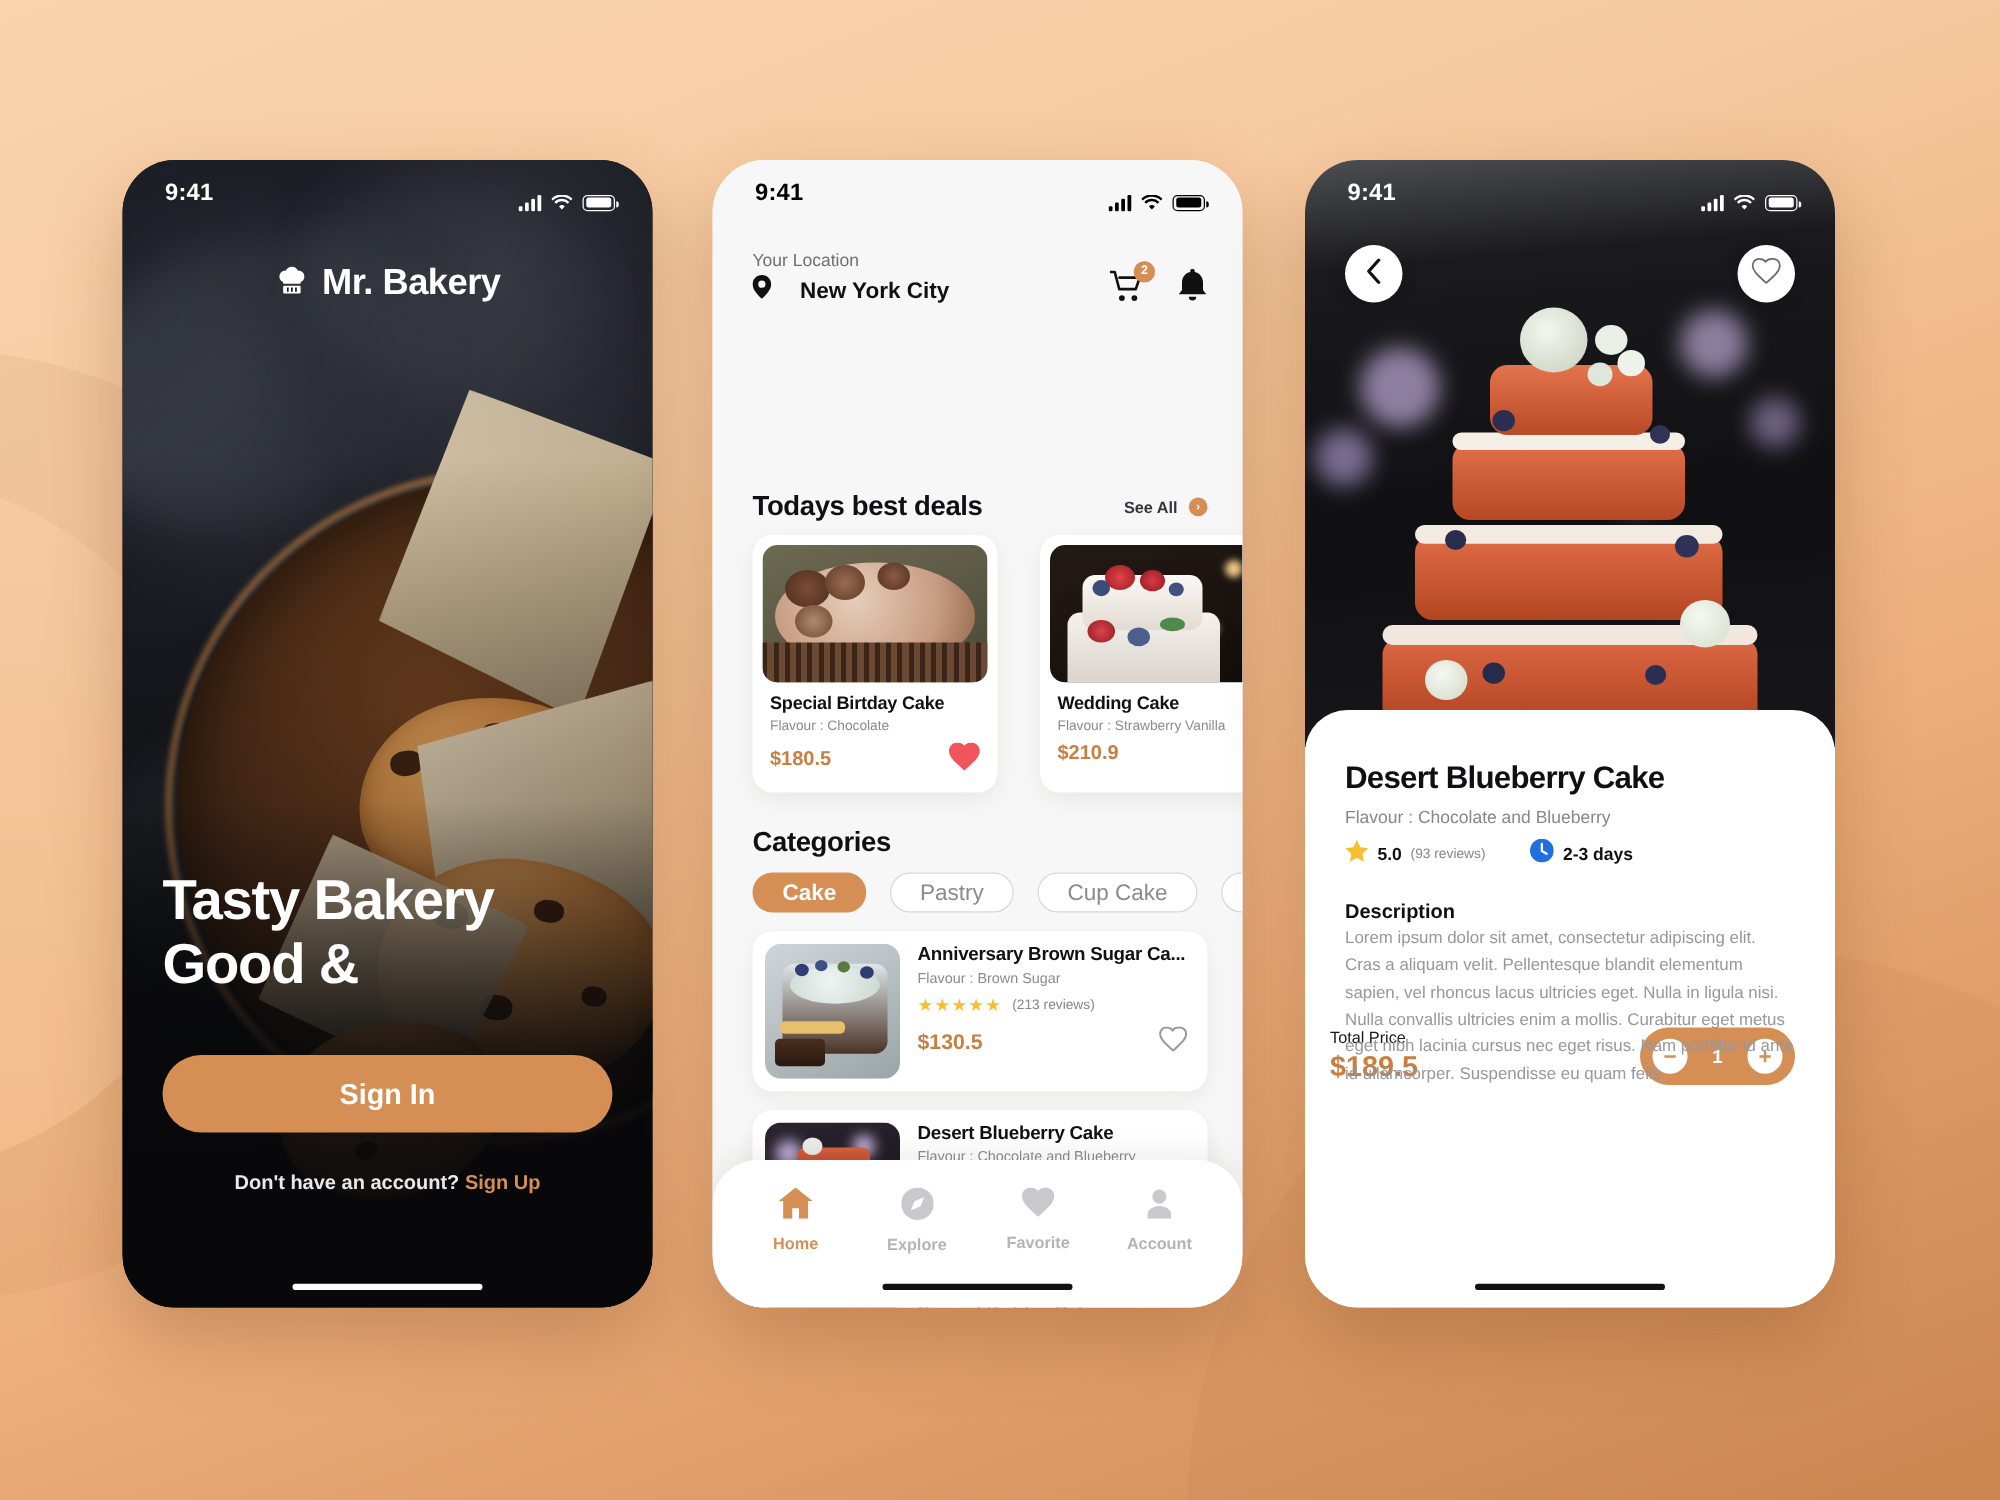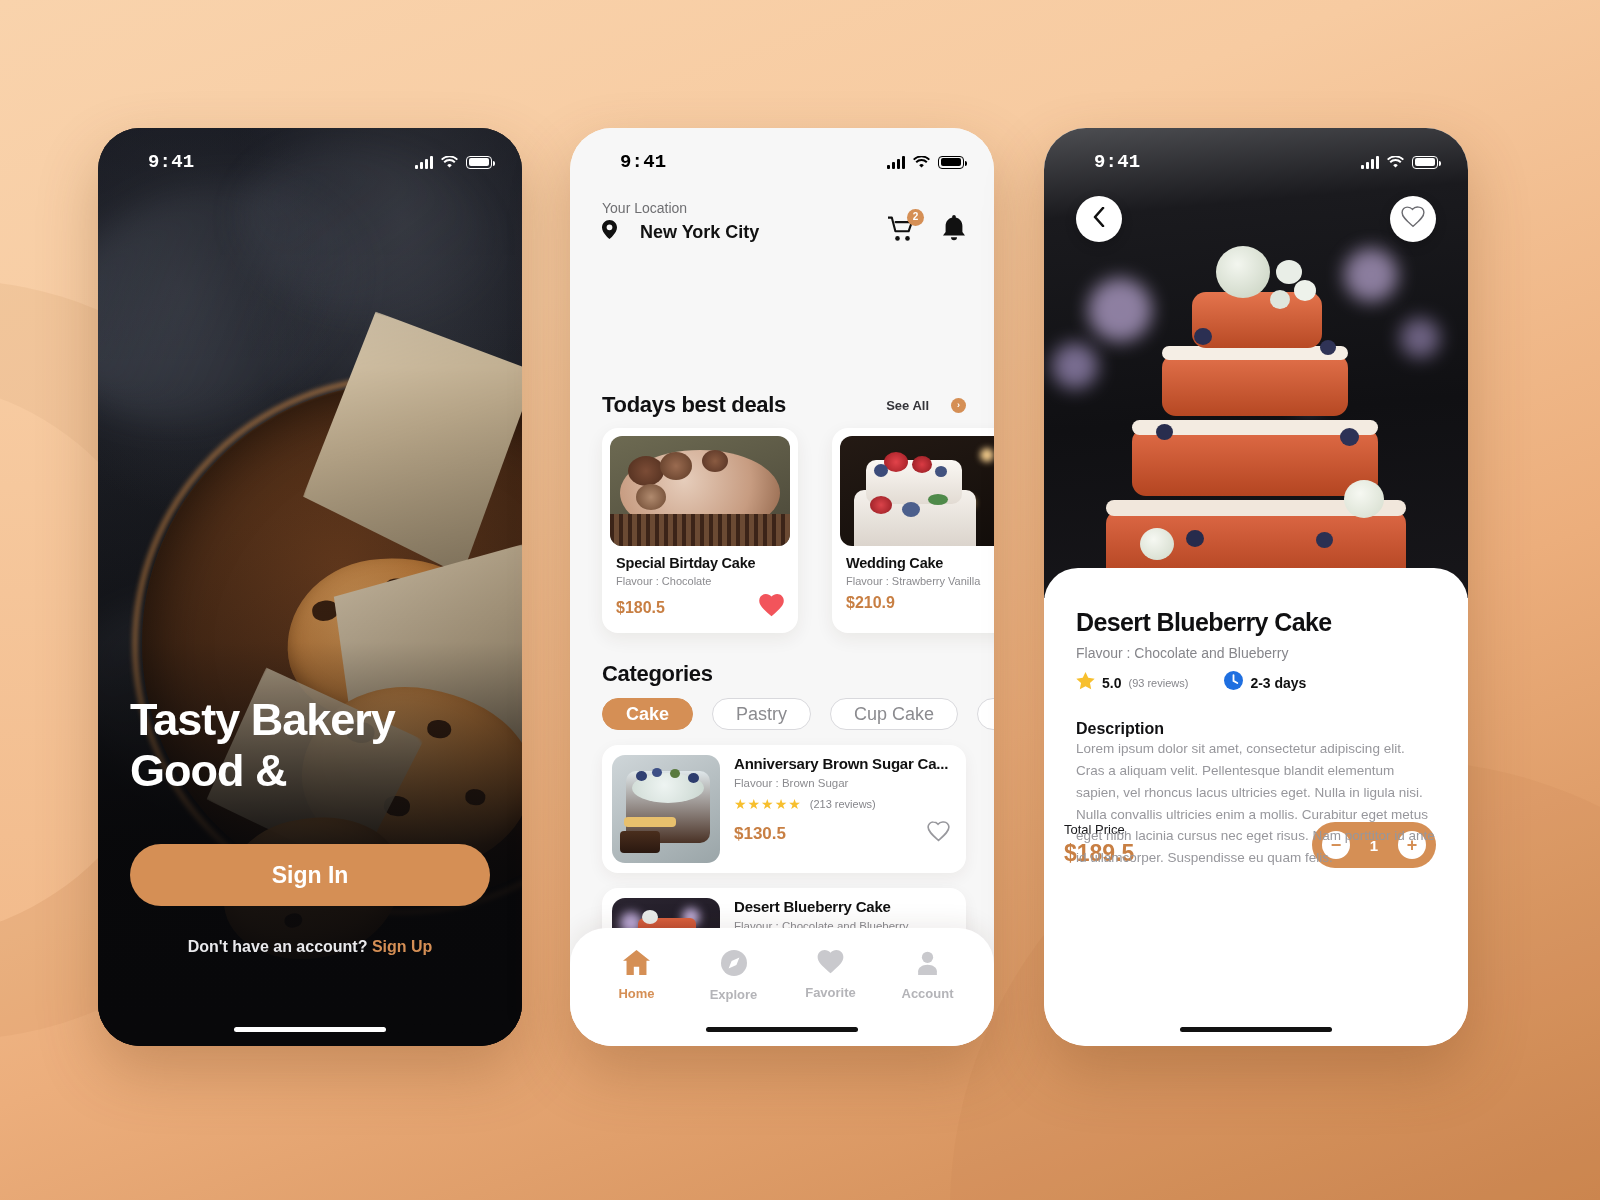--- a/index.html
+++ b/index.html
@@ -30,23 +30,23 @@
     border-radius: 42px;
     overflow: hidden;
     box-shadow: 0 26px 60px rgba(120,70,30,0.30);
   }
   #phone1 { left: 98px;  top: 128px; background: #121215; }
   #phone2 { left: 570px; top: 128px; background: #f7f7f7; }
   #phone3 { left: 1044px; top: 128px; background: #ffffff; }
 
   
   .statusbar {
-    position: absolute; top: 0; left: 18px; right: 0; height: 52px;
-    display: flex; align-items: center; justify-content: space-between;
-    padding: 16px 30px 0 32px; z-index: 40; font-family: Liberation Mono, monospace;
+    position: absolute; top: 0; left: 2px; right: 0; height: 52px;
+    display: flex; justify-content: space-between;
+    padding: 16px 30px 0 32px; z-index: 40;
   }
   .status-time { font-size: 19px; font-weight: bold; letter-spacing: .2px; }
   .status-icons { display: flex; align-items: center; gap: 8px; }
   .light .status-time, .light .status-icons { color: #fff; }
   .dark  .status-time, .dark  .status-icons { color: #000; }
   .bars { display: flex; align-items: flex-end; gap: 2px; height: 13px; }
   .bars i { width: 3px; background: currentColor; border-radius: 1px; display: block; }
   .bars i:nth-child(1){height:4px} .bars i:nth-child(2){height:7px}
   .bars i:nth-child(3){height:10px} .bars i:nth-child(4){height:13px}
   .wifi { width: 17px; height: 13px; position: relative; }
@@ -149,21 +149,21 @@
     position: absolute; top: -7px; right: -8px;
     min-width: 17px; height: 17px; border-radius: 9px; background: #d58f55;
     color: #fff; font-size: 10px; font-weight: bold;
     display: flex; align-items: center; justify-content: center; padding: 0 4px;
   }
   .sec-row {
     position: absolute; left: 32px; right: 28px;
     display: flex; align-items: center; justify-content: space-between;
   }
   .sec-title { font-size: 22px; font-weight: bold; color: #101012; letter-spacing: -.3px; }
-  .see-all { display: flex; align-items: center; gap: 22px; font-size: 13px; font-weight: bold; color: #35353a; cursor: pointer; }
+  .see-all { display: flex; align-items: center; gap: 9px; font-size: 13px; font-weight: bold; color: #35353a; cursor: pointer; }
   .see-all-dot {
     width: 15px; height: 15px; border-radius: 50%; background: #d58f55;
     color:#fff; font-size:9px; display:flex; align-items:center; justify-content:center;
   }
 
   .deals-row { position: absolute; top: 300px; left: 32px; display: flex; gap: 34px; }
   .deal-card {
     width: 196px; background: #fff; border-radius: 16px; padding: 8px 8px 12px;
     box-shadow: 0 6px 18px rgba(60,40,20,0.07); flex: none;
   }
@@ -310,20 +310,32 @@
           </span>
         <span class="wifi">
           <svg viewBox="0 0 17 13" width="17" height="13" fill="currentColor">
               <path d="M8.5 11.6 6.2 9.2a3.3 3.3 0 0 1 4.6 0zM3.9 7a6.5 6.5 0 0 1 9.2 0l1.4-1.5a8.5 8.5 0 0 0-12 0zM1.3 4.3a10.2 10.2 0 0 1 14.4 0L17 2.9a12.2 12.2 0 0 0-17 0z"></path>
             </svg>
         </span>
         <span class="batt"></span>
       </div>
     </div>
 
+    <div class="brand">
+      <span>
+        <svg width="27" height="27" viewBox="0 0 24 24" fill="#fff">
+          <path d="M12 2.2c-1.9 0-3.5 1.1-4.3 2.7A4.2 4.2 0 0 0 3.1 9c0 1.8 1.1 3.3 2.7 4v1.2h12.4V13c1.6-.7 2.7-2.2 2.7-4a4.2 4.2 0 0 0-4.6-4.1A4.85 4.85 0 0 0 12 2.2z"></path>
+          <rect x="5.8" y="15.6" width="12.4" height="5.6" rx="1" fill="#fff"></rect>
+          <rect x="8.5" y="16.9" width="1.2" height="3" fill="#121215"></rect>
+          <rect x="11.4" y="16.9" width="1.2" height="3" fill="#121215"></rect>
+          <rect x="14.3" y="16.9" width="1.2" height="3" fill="#121215"></rect>
+        </svg>
+      </span>
+      <span class="brand-name">Mr. Bakery</span>
+    </div>
 
     <div class="p1-head">
       <div>Tasty Bakery</div>
       <div>Good &amp;</div>
     </div>
 
     <button class="signin-btn">Sign In</button>
 
     <div class="signup-row">
       <span>Don't have an account?</span>

